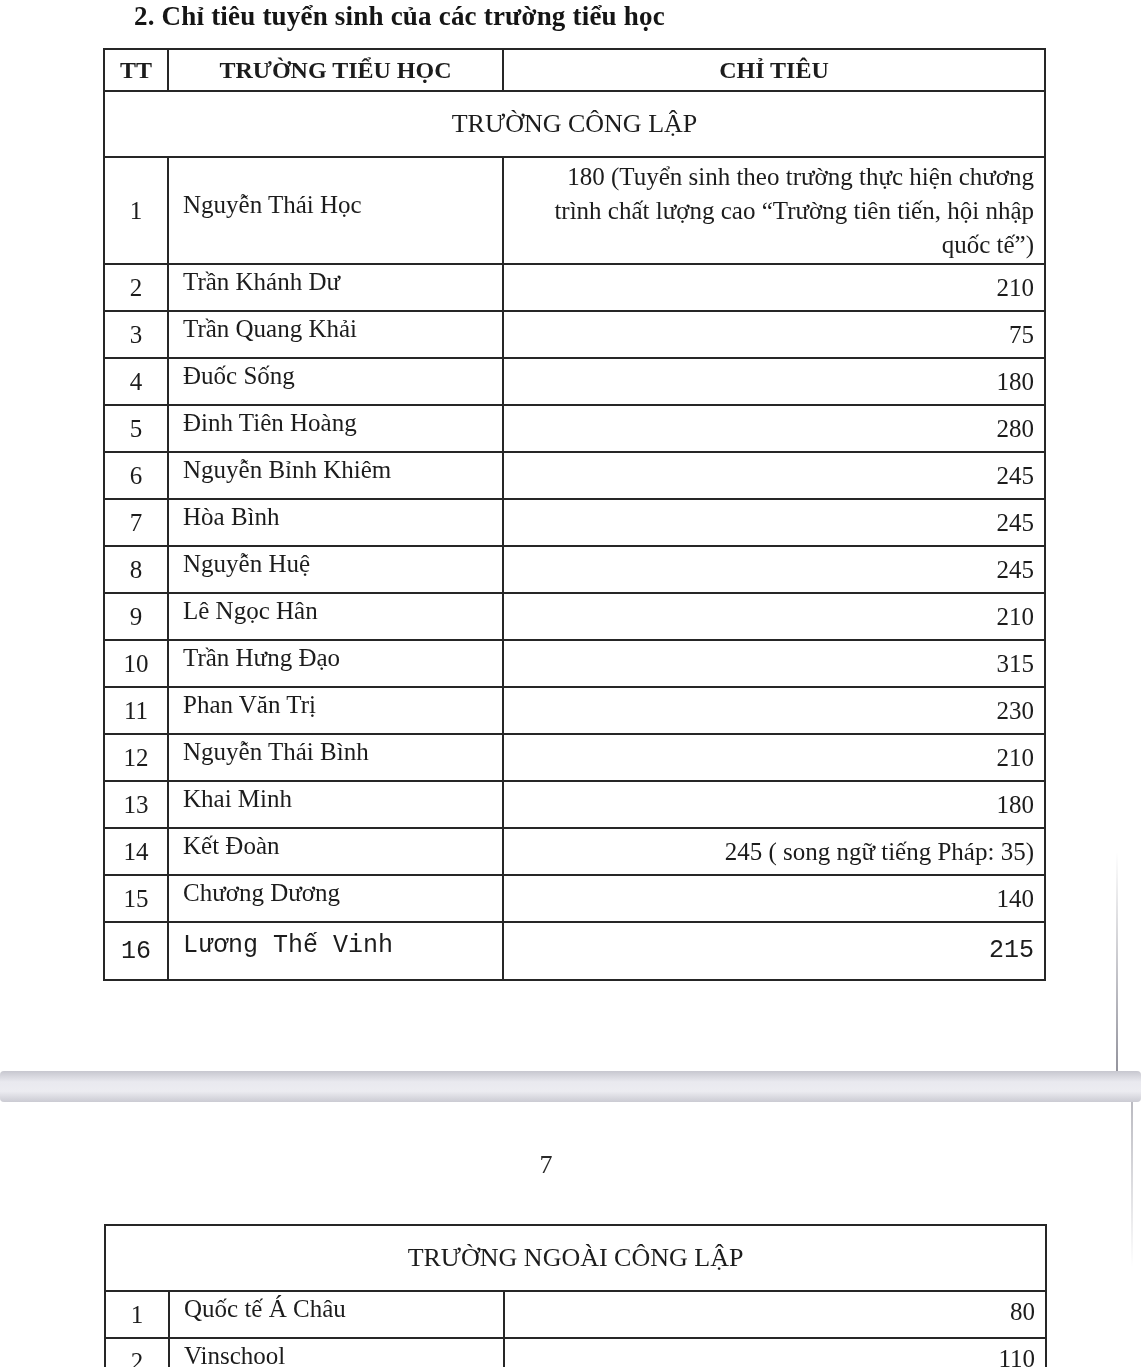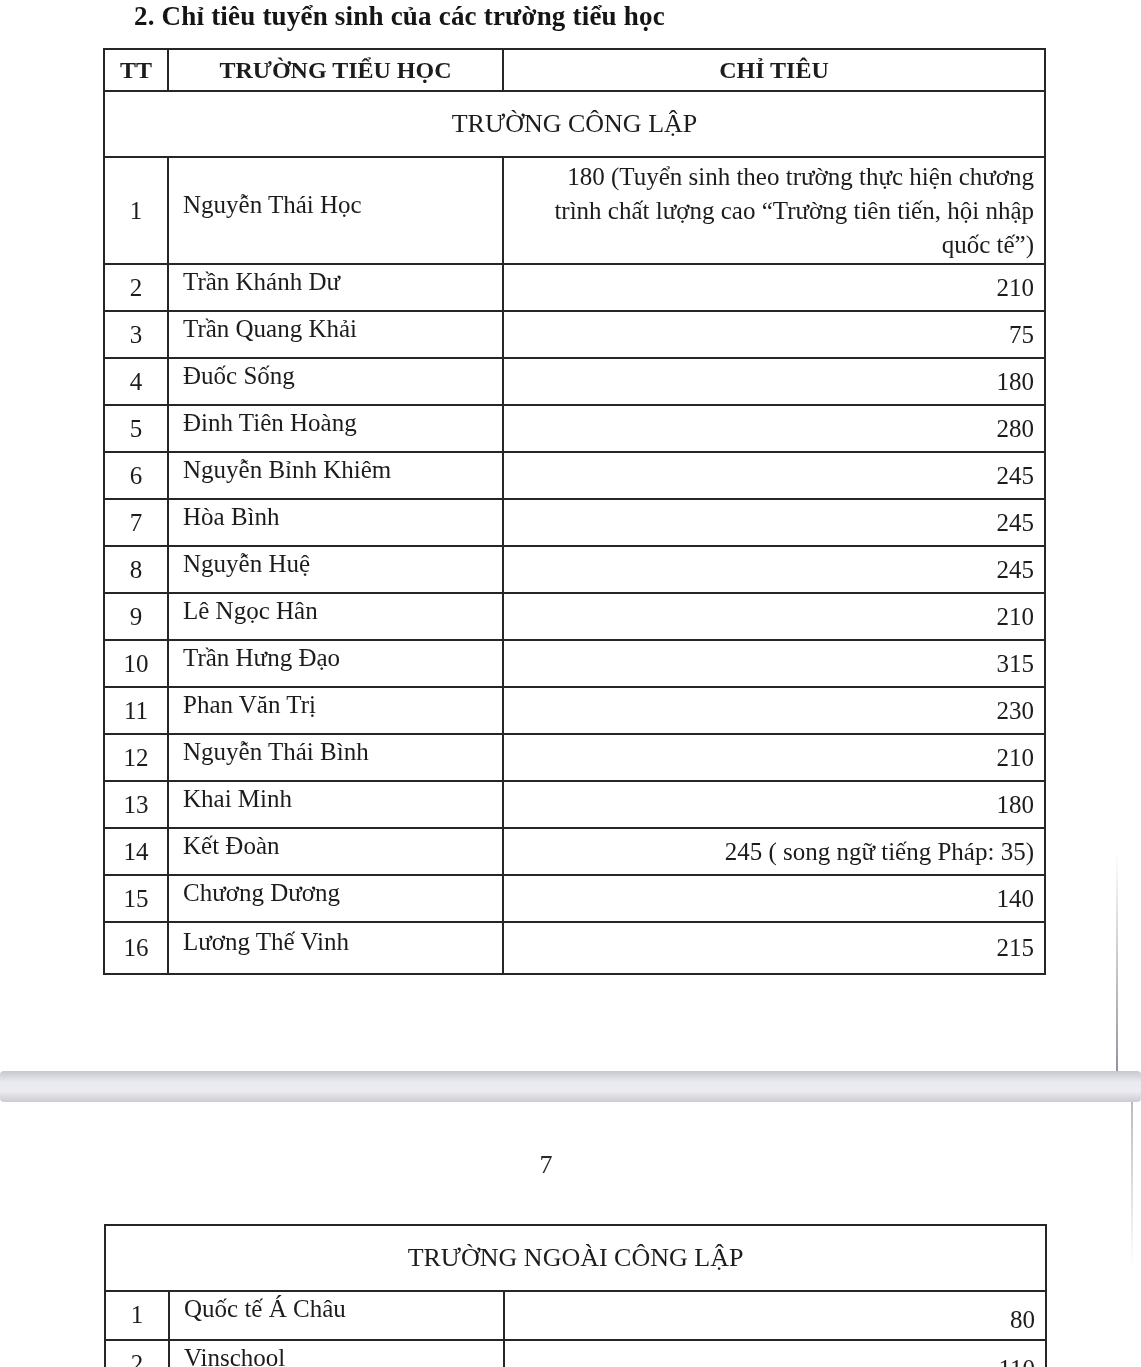--- a/index.html
+++ b/index.html
@@ -17,26 +17,26 @@
   .t2{left:88px;top:1224px;width:933px;margin-left:16px;}
   col.c-tt{width:64px;}
   col.c-school{width:335px;}
   col.c-quota{width:542px;}
   tr.head{height:42px;}
   tr.head th{font-size:24px;font-weight:bold;text-align:center;padding:0 4px;}
   tr.section{height:66px;}
   tr.section td{font-size:26px;text-align:center;font-weight:normal;}
   .t1 tbody tr{height:47px;}
   .t1 tbody tr:first-child{height:105px;}
-  .t1 tbody tr:last-child{height:52px;}
+  .t1 tbody tr:last-child{height:58px;font-family:Liberation Mono, monospace;}
   .t2 tbody tr{height:47px;}
   td.tt{font-size:25px;text-align:center;}
   td.school{font-size:25px;text-align:left;padding:2px 8px 14px 14px;}
   td.quota{font-size:25px;text-align:right;padding:2px 10px;line-height:1.35;border-radius:13px;}
-  .t2 td.quota{vertical-align:top;padding-top:11px;}
+  .t2 td.quota{vertical-align:top;padding-top:3px;}
   .page-gap{
     position:absolute;left:0;top:1071px;width:1141px;height:31px;border-radius:4px;
     background:linear-gradient(to bottom,#c7c7cf 0%,#e9e9ef 35%,#ececf1 65%,#cbcbd3 100%);
   }
   .page-number{
     position:absolute;left:0;top:1150px;width:1092px;text-align:center;
     font-size:26px;color:#2a2a2a;
   }
   .edge-shadow-top{
     position:absolute;left:1116px;top:852px;width:2px;height:219px;

